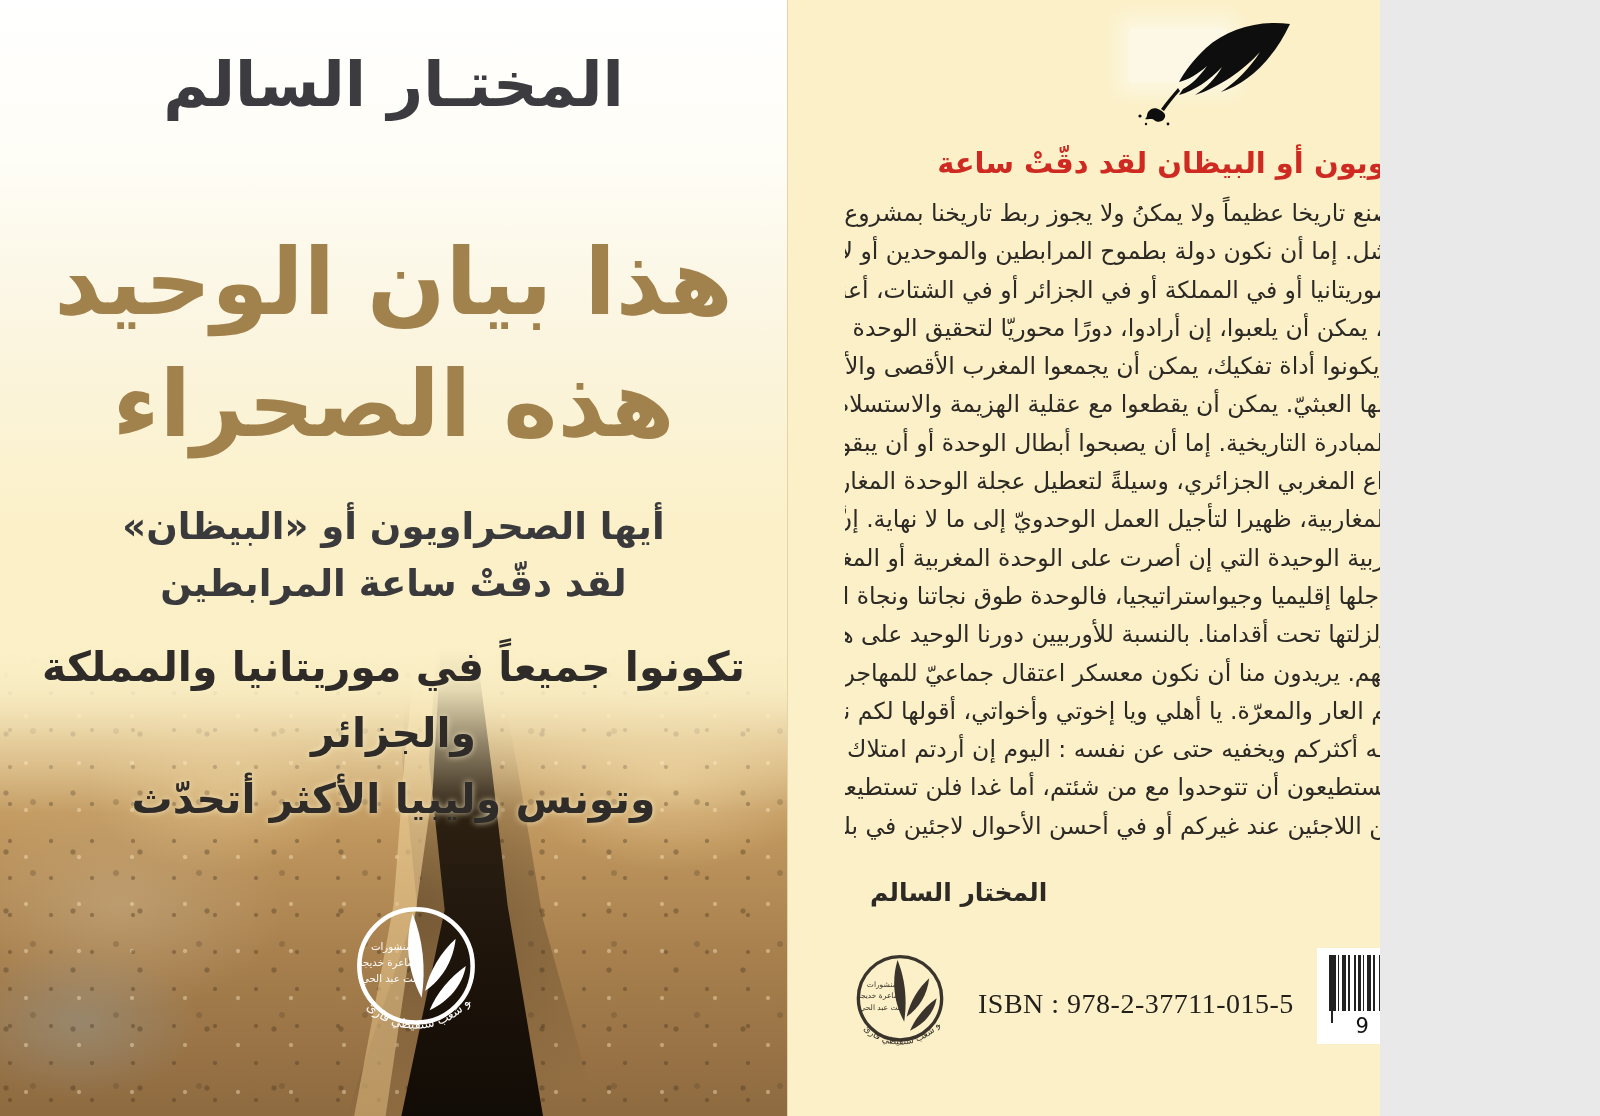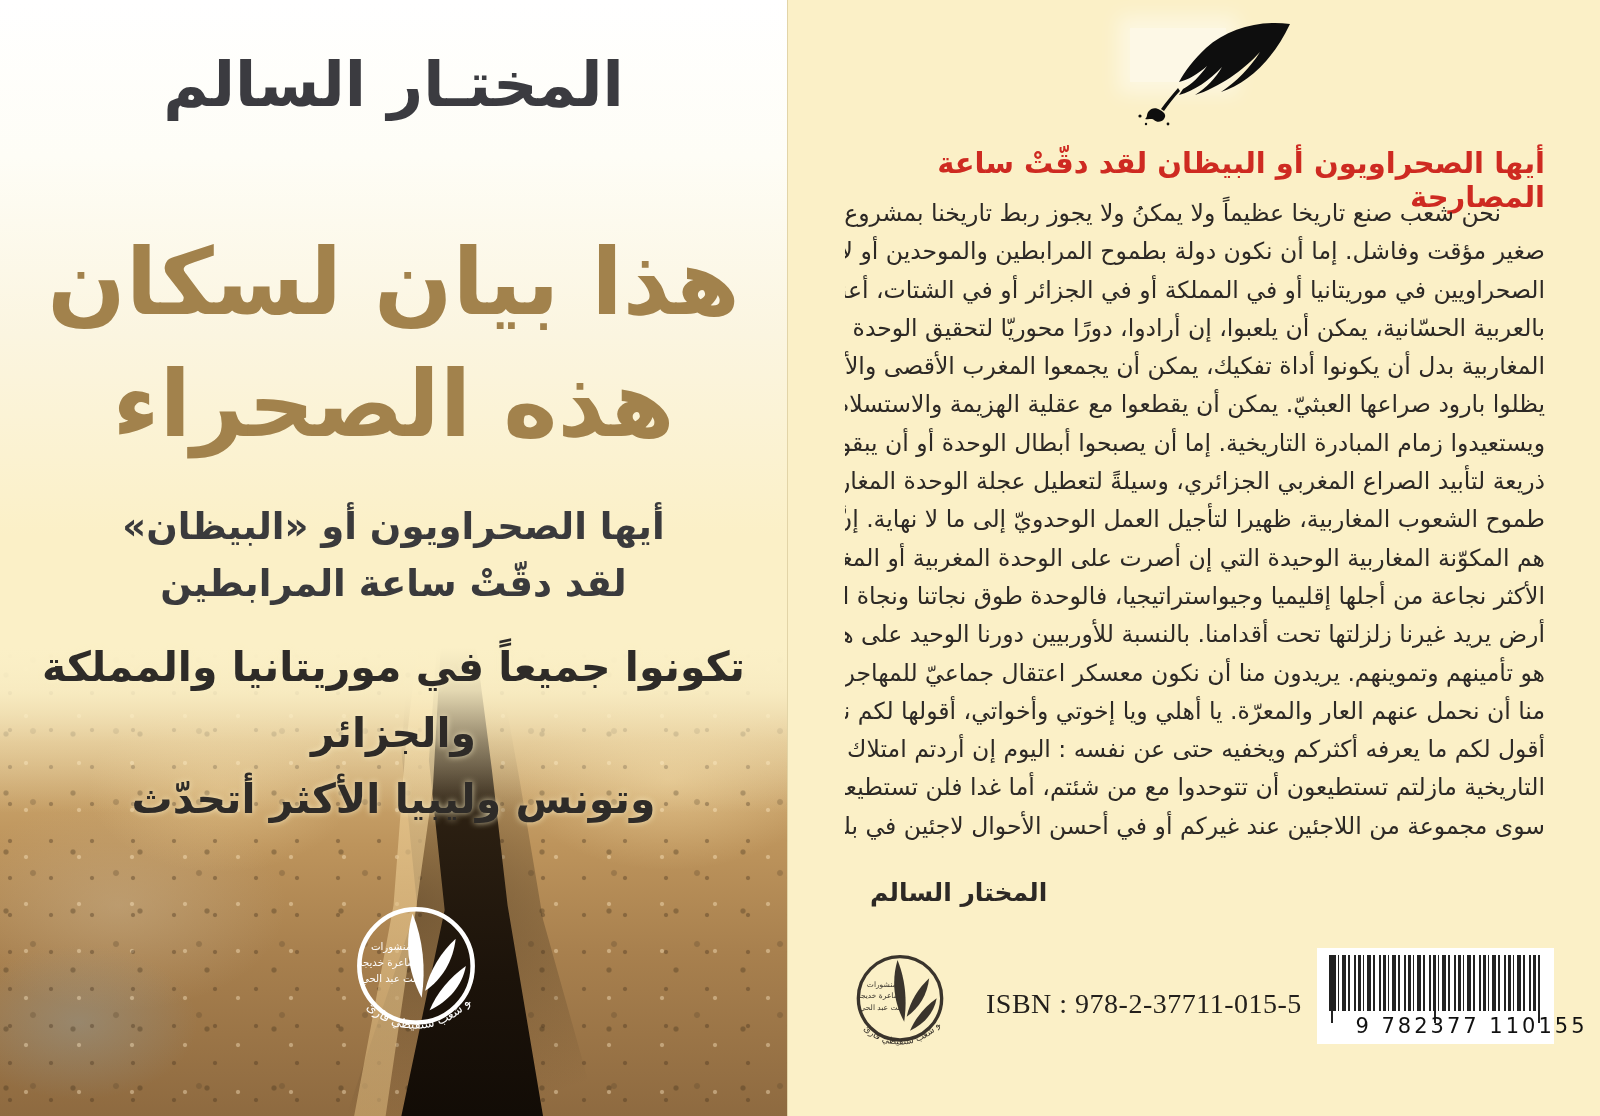--- a/index.html
+++ b/index.html
@@ -1,16 +1,16 @@
 <!DOCTYPE html>
 <html><head>
 <meta charset="utf-8">
 <style>
   html,body{margin:0;padding:0;background:#e9e9e9;}
-  .sheet{position:relative;width:1600px;height:1116px;overflow:hidden;
+  .sheet{position:relative;width:1380px;height:1116px;overflow:hidden;
          background:#fbf0c7;font-family:"DejaVu Sans",sans-serif;}
 
   
   .front{position:absolute;left:0;top:0;width:787px;height:1116px;
          background:linear-gradient(180deg,#ffffff 0%,#fefdf6 14%,#fbf5e0 30%,#fbf0c7 48%,#fbf0c7 100%);}
   .front-text{position:absolute;left:0;width:100%;text-align:center;direction:rtl;z-index:5;}
   .author-front{top:48px;font-size:62px;font-weight:bold;color:#3b3b40;letter-spacing:1px;}
   .title-main{top:222px;font-size:92px;line-height:122px;font-weight:bold;}
   .subtitle-front{top:498px;font-size:37px;line-height:57px;font-weight:bold;color:#3a3a3c;text-align:center;}
   .address-front{top:634px;font-size:41px;line-height:66px;font-weight:bold;color:#2e2b28;
@@ -64,21 +64,21 @@
   .back-body{position:absolute;left:15px;top:194px;width:700px;direction:rtl;color:#2d2925;
              font-size:23.5px;}
   .bline{height:38.3px;line-height:38.3px;text-align:justify;text-align-last:justify;
          white-space:nowrap;overflow:hidden;}
   .bline.first{padding-right:44px;}
   .bline.last{text-align-last:right;}
   .signature{position:absolute;left:40px;top:878px;width:660px;direction:rtl;text-align:left;
              font-size:25px;font-weight:bold;color:#2d2925;}
   .logo-back{position:absolute;left:20px;top:946px;width:100px;height:118px;color:#3a342c;}
   .isbn{position:absolute;left:148px;top:988px;font-family:"Liberation Serif","DejaVu Serif",serif;
-        font-size:28px;color:#23201c;letter-spacing:.5px;margin-left:8px;}
+        font-size:28px;color:#23201c;letter-spacing:.5px;}
   .barcode{position:absolute;left:487px;top:948px;width:237px;height:96px;background:#ffffff;}
   .bars{position:absolute;left:12px;right:12px;top:7px;height:56px;
         background:repeating-linear-gradient(90deg,#222 0 2px,transparent 2px 4px,#222 4px 7px,
         transparent 7px 9px,#222 9px 10px,transparent 10px 13px,#222 13px 17px,transparent 17px 19px,
         #222 19px 21px,transparent 21px 25px);}
   .guard{position:absolute;top:7px;width:2px;height:68px;background:#222;}
   .g1{left:14px;} .g2{left:117px;} .g3{left:221px;}
   .barcode-digits{position:absolute;left:0;bottom:6px;width:100%;text-align:center;
         font-size:21px;color:#111;letter-spacing:3px;font-family:"DejaVu Sans",sans-serif;margin-left:36px;}
   svg text{font-family:"DejaVu Sans",sans-serif;}
@@ -95,21 +95,21 @@
       <div class="photo-speckle"></div>
       <div class="crack-shadow"></div>
       <div class="crack"></div>
       <div class="crack-lip"></div>
       <div class="photo-fade"></div>
     </div>
 
     <div class="front-text author-front">المختـار السالم</div>
 
     <div class="front-text title-main" style="color: rgb(162, 130, 76);">
-      <div>هذا بيان لسكان</div>
+      <div>هذا بيان الوحيد</div>
       <div>هذه الصحراء</div>
     </div>
 
     <div class="front-text subtitle-front">
       <div>أيها الصحراويون أو «البيظان»</div>
       <div>لقد دقّتْ ساعة المرابطين</div>
     </div>
 
     <div class="front-text address-front">
       <div>تكونوا جميعاً في موريتانيا والمملكة والجزائر</div>

